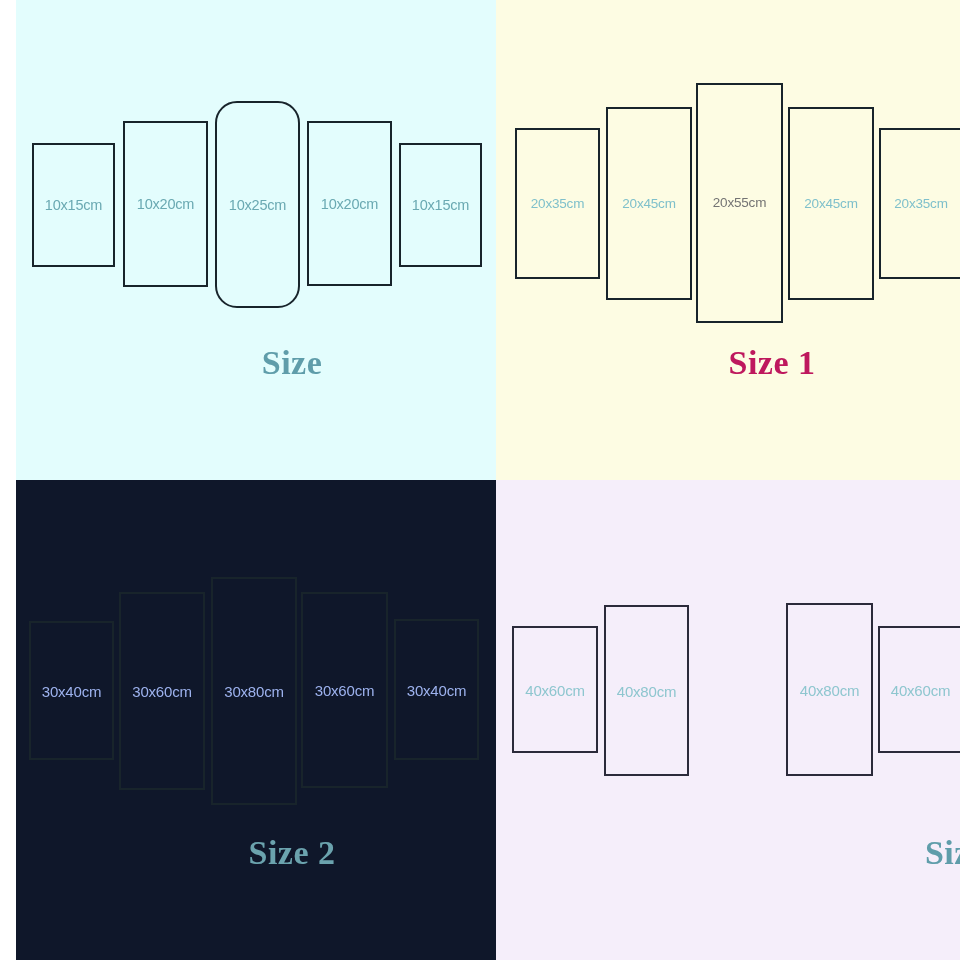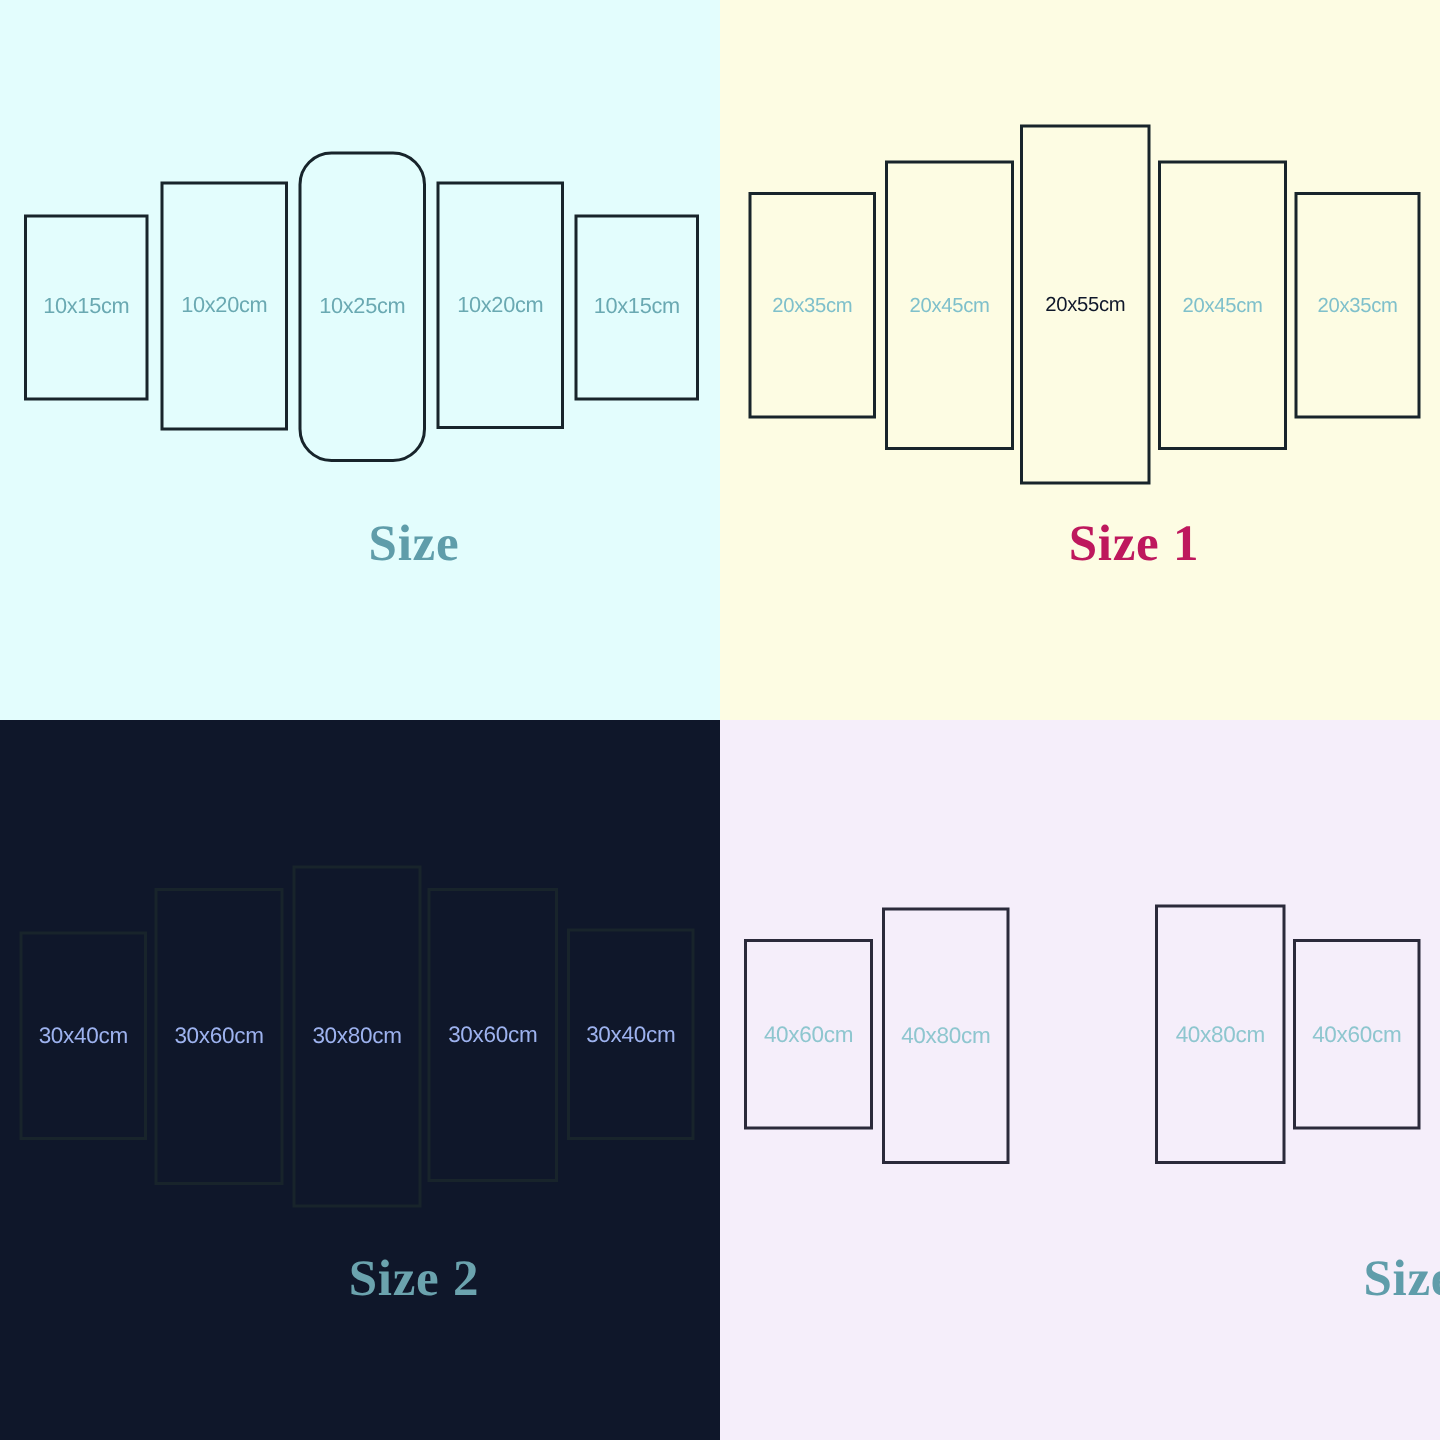--- a/index.html
+++ b/index.html
@@ -12,20 +12,21 @@
     width: 960px;
     height: 960px;
     overflow: hidden;
     font-family: "Liberation Sans", sans-serif;
   }
   .quadrant {
     position: absolute;
     width: 480px;
     height: 603px;
     overflow: hidden;
+    margin-left: 16px;
   }
   .q-tl { left: 0;   top: 0;   }
   .q-tr { left: 480px; top: 0; }
   .q-bl { left: 0;   top: 480px; }
   .q-br { left: 480px; top: 480px; text-decoration: underline; }
 
   .panel {
     position: absolute;
     box-sizing: border-box;
     border: 2px solid #18242b;
@@ -81,21 +82,21 @@
   </div>
 
   <div class="quadrant q-tr" style="background: rgb(253, 252, 227);">
     <div class="panel" style="left: 19px; top: 128px; width: 85px; height: 151px; border-color: rgb(24, 36, 43);">
       <span class="panel-label" style="color: rgb(127, 192, 203); font-size: 13.5px;">20x35cm</span>
     </div>
     <div class="panel" style="left: 110px; top: 107px; width: 86px; height: 193px; border-color: rgb(24, 36, 43);">
       <span class="panel-label" style="color: rgb(127, 192, 203); font-size: 13.5px;">20x45cm</span>
     </div>
     <div class="panel" style="left: 200px; top: 83px; width: 87px; height: 240px; border-color: rgb(24, 36, 43);">
-      <span class="panel-label" style="color: #0f172a; font-size: 13.5px;">20x55cm</span>
+      <span class="panel-label" style="color: #737373; font-size: 13.5px;">20x55cm</span>
     </div>
     <div class="panel" style="left: 292px; top: 107px; width: 86px; height: 193px; border-color: rgb(24, 36, 43);">
       <span class="panel-label" style="color: rgb(127, 192, 203); font-size: 13.5px;">20x45cm</span>
     </div>
     <div class="panel" style="left: 383px; top: 128px; width: 84px; height: 151px; border-color: rgb(24, 36, 43);">
       <span class="panel-label" style="color: rgb(127, 192, 203); font-size: 13.5px;">20x35cm</span>
     </div>
     <div class="set-title" style="top: 346px; color: #be185d;">Size 1</div>
   </div>
 

